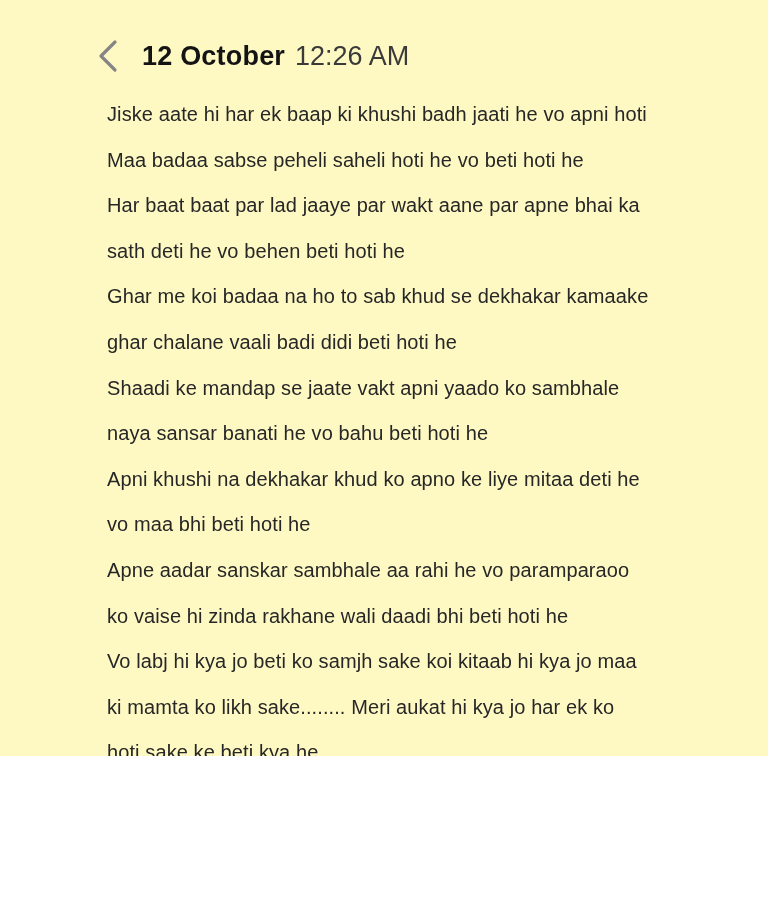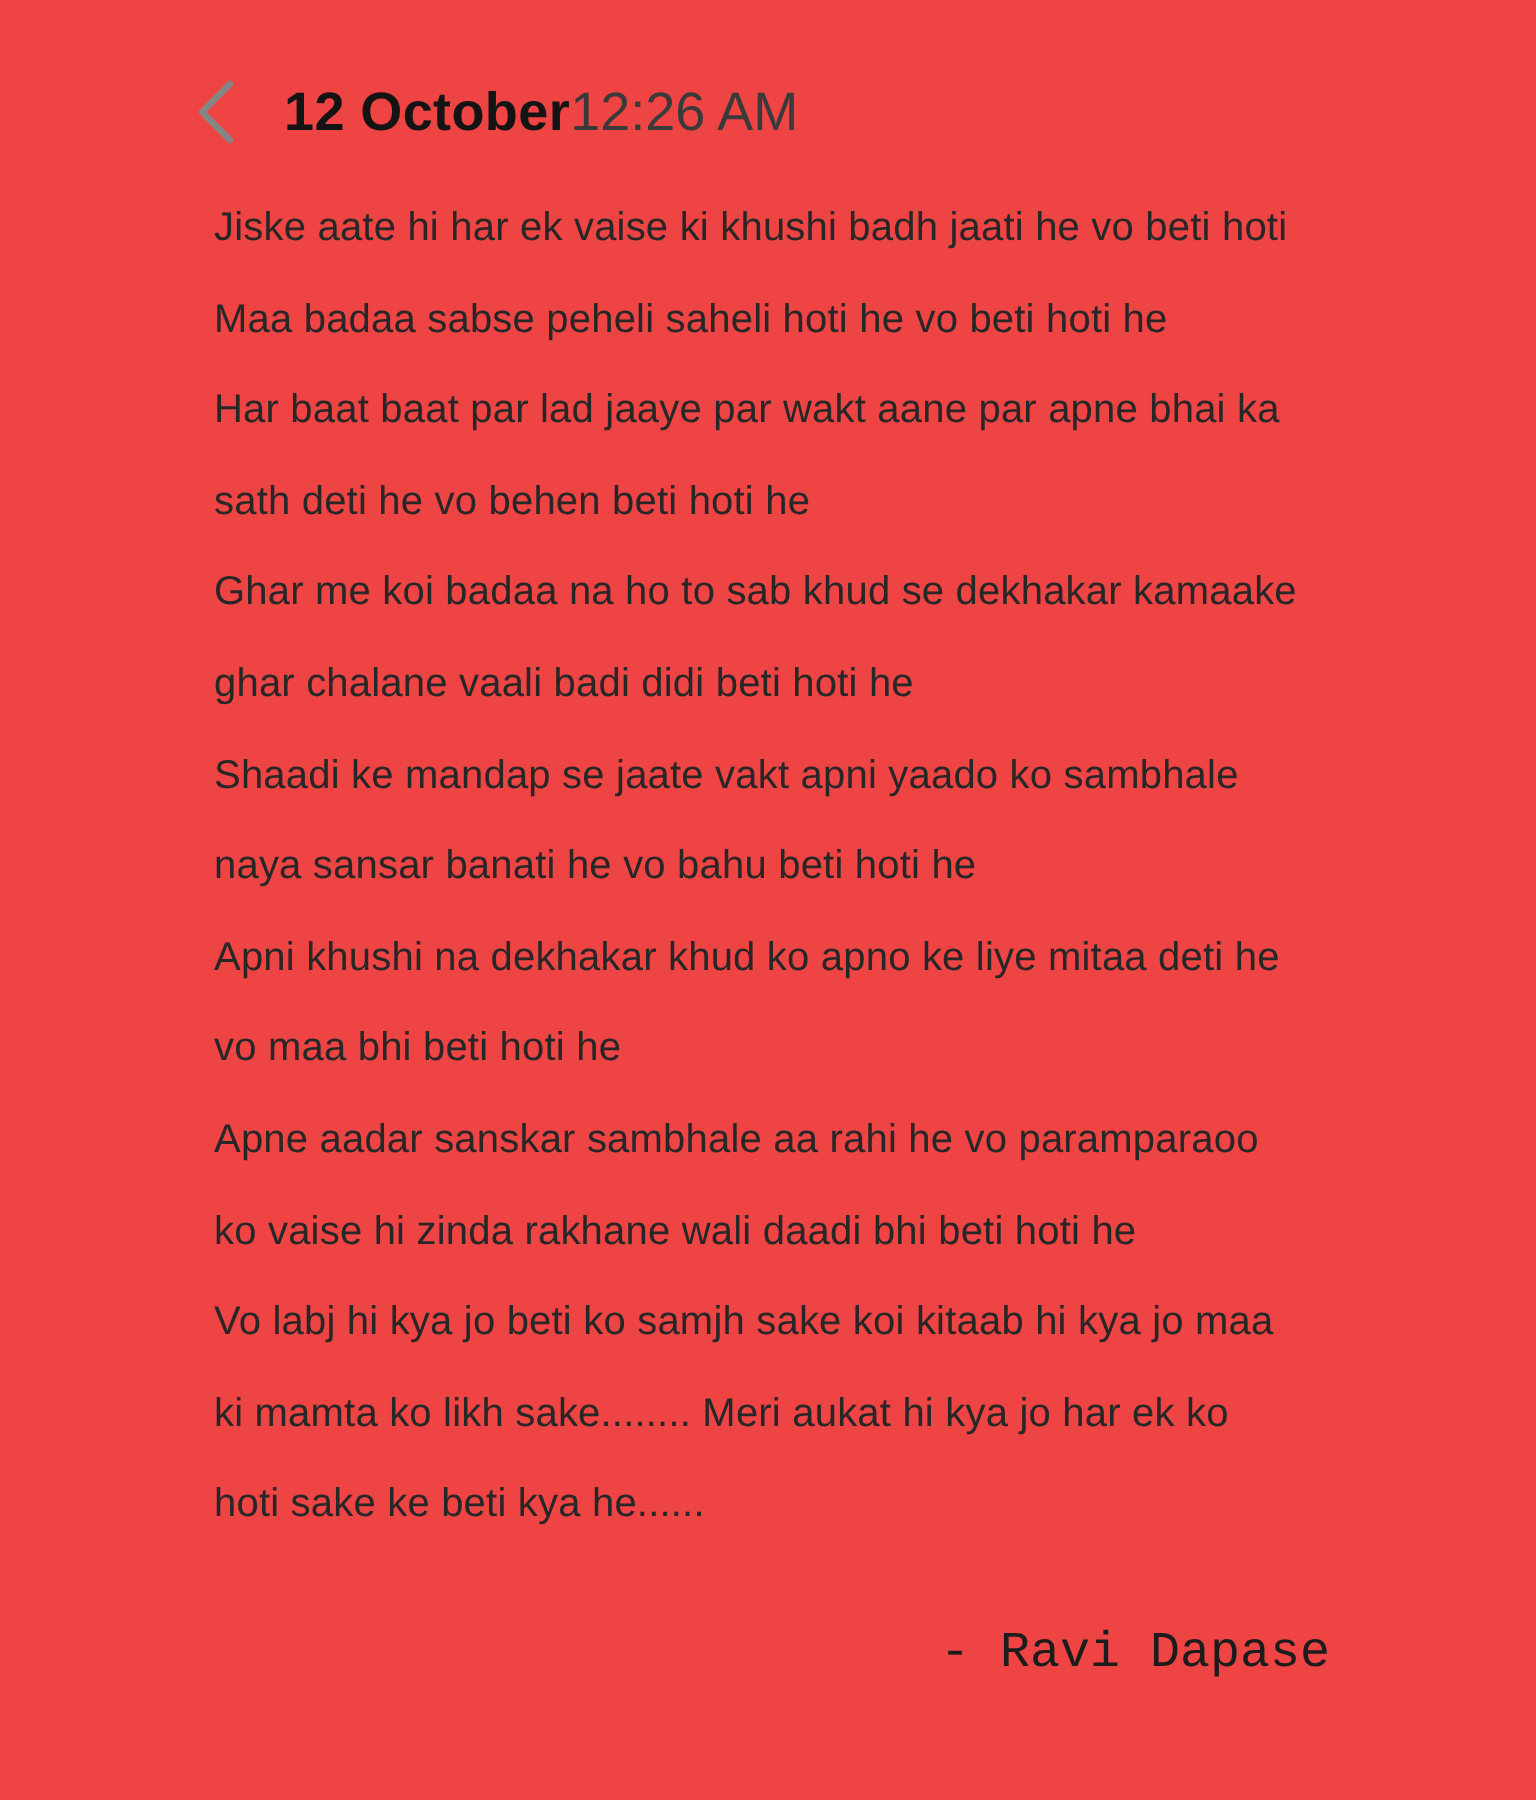--- a/index.html
+++ b/index.html
@@ -4,22 +4,22 @@
 <style>
   * { margin: 0; padding: 0; box-sizing: border-box; }
   html, body { background: #ffffff; }
   body {
     font-family: "Liberation Sans", "DejaVu Sans", sans-serif;
     -webkit-font-smoothing: antialiased;
   }
   .screen {
     position: relative;
     width: 768px;
-    height: 900px;
-    background: #ef4444;
+    height: 756px;
+    background: #fef9c3;
     overflow: hidden;
   }
   .header {
     position: absolute;
     top: 36px;
     left: 0;
     width: 100%;
     height: 40px;
     display: flex;
     align-items: center;
@@ -50,21 +50,21 @@
     font-size: 27px;
   }
   .title .date {
     font-weight: 700;
     color: #141414;
     letter-spacing: 0.2px;
   }
   .title .time {
     font-weight: 400;
     color: #3a3a3a;
-    margin-left: 0;
+    margin-left: 10px;
   }
   .note-body {
     position: absolute;
     top: 92px;
     left: 107px;
     right: 60px;
   }
   .note-line {
     font-size: 20px;
     line-height: 45.6px;
@@ -96,21 +96,21 @@
         </svg>
       </span>
     </button>
     <div class="title">
       <span class="date">12 October</span>
       <span class="time">12:26 AM</span>
     </div>
   </div>
 
   <div class="note-body">
-    <div class="note-line">Jiske aate hi har ek vaise ki khushi badh jaati he vo beti hoti</div>
+    <div class="note-line">Jiske aate hi har ek baap ki khushi badh jaati he vo apni hoti</div>
     <div class="note-line">Maa badaa sabse peheli saheli hoti he vo beti hoti he</div>
     <div class="note-line">Har baat baat par lad jaaye par wakt aane par apne bhai ka</div>
     <div class="note-line">sath deti he vo behen beti hoti he</div>
     <div class="note-line">Ghar me koi badaa na ho to sab khud se dekhakar kamaake</div>
     <div class="note-line">ghar chalane vaali badi didi beti hoti he</div>
     <div class="note-line">Shaadi ke mandap se jaate vakt apni yaado ko sambhale</div>
     <div class="note-line">naya sansar banati he vo bahu beti hoti he</div>
     <div class="note-line">Apni khushi na dekhakar khud ko apno ke liye mitaa deti he</div>
     <div class="note-line">vo maa bhi beti hoti he</div>
     <div class="note-line">Apne aadar sanskar sambhale aa rahi he vo paramparaoo</div>

